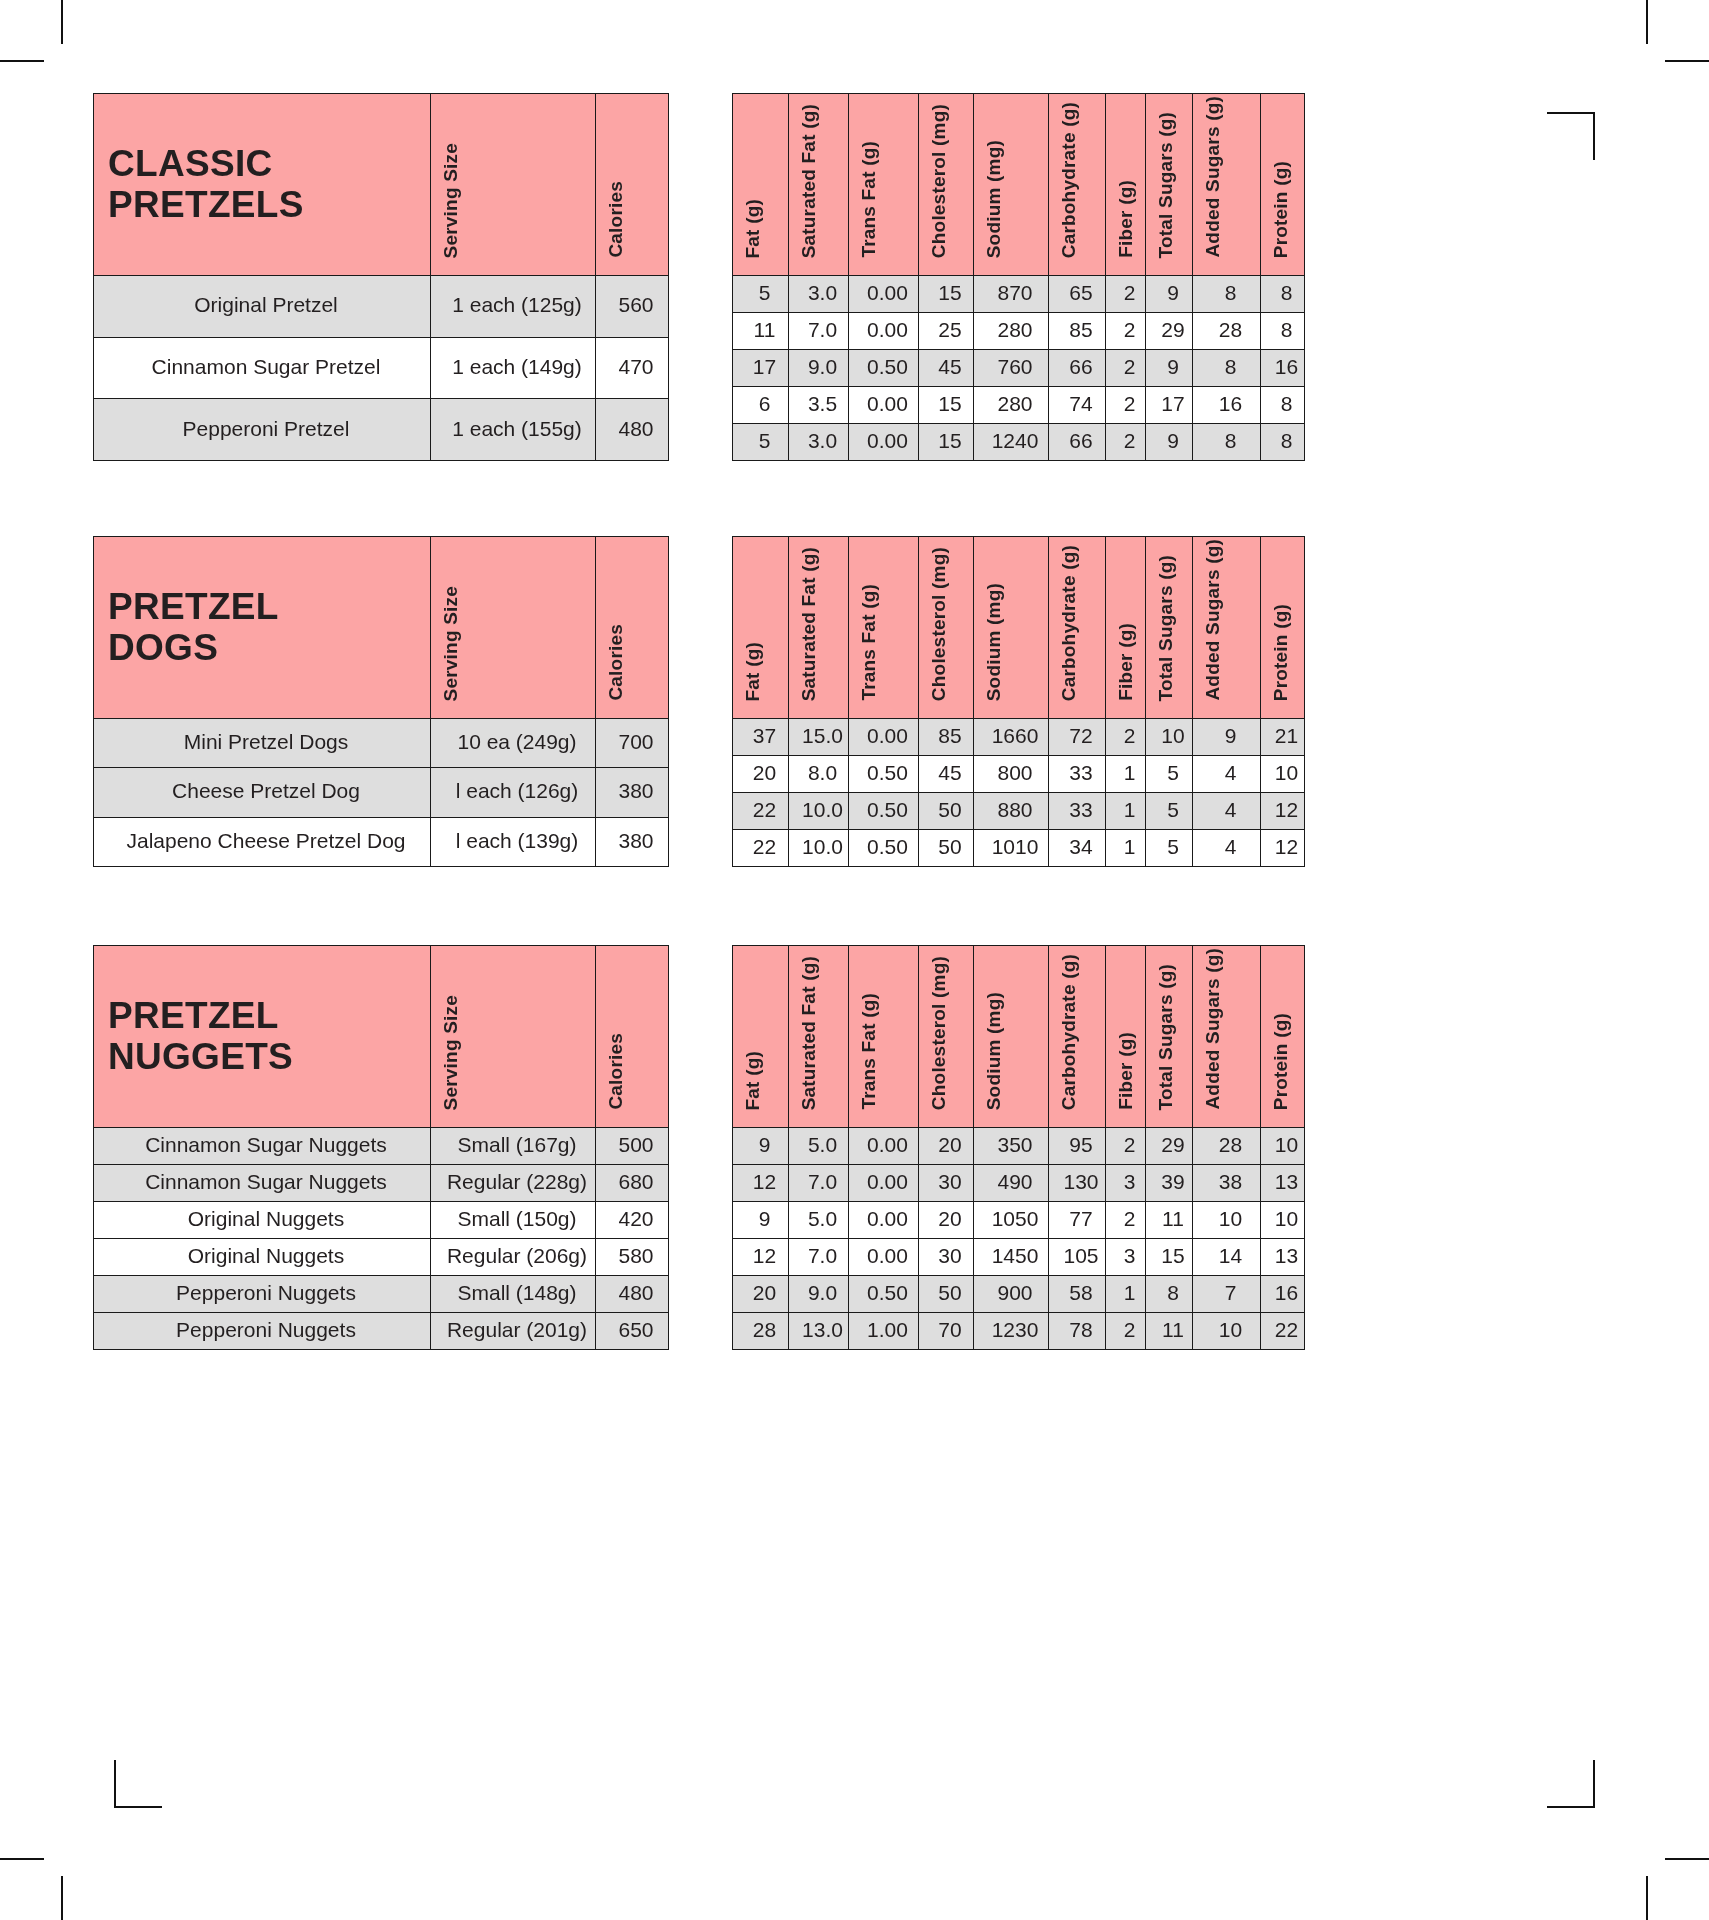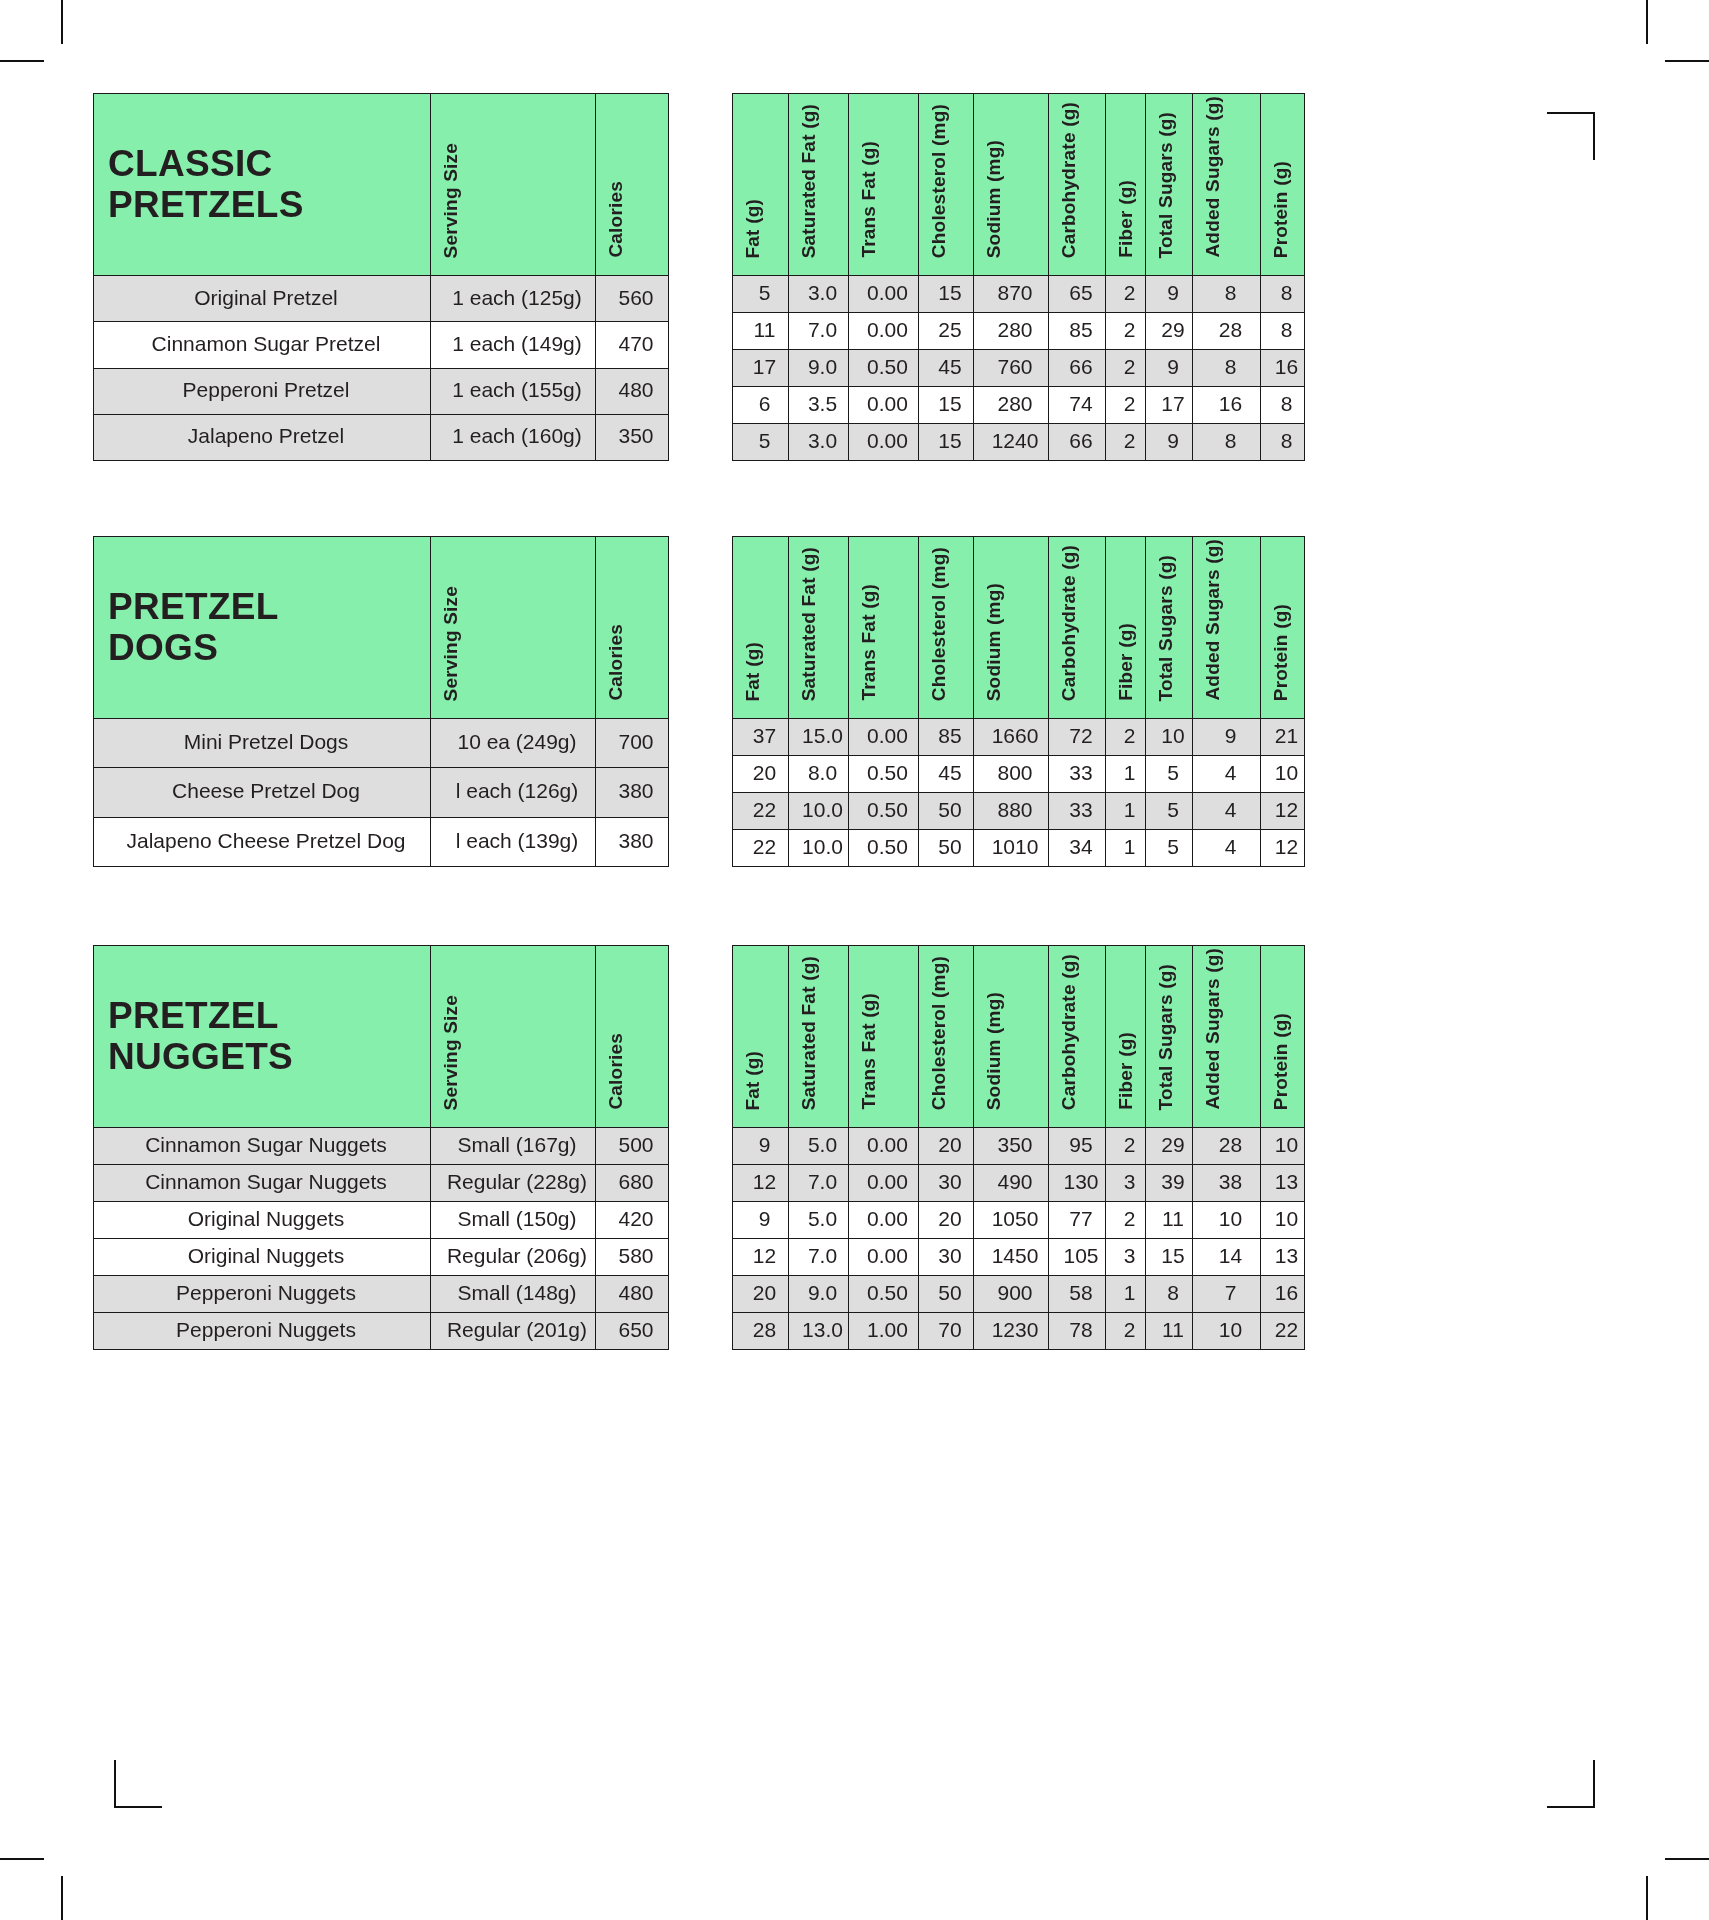--- a/index.html
+++ b/index.html
@@ -36,21 +36,21 @@
   thead tr{height:182px;}
   tbody tr{height:37px;text-align:center;}
   tbody tr.shaded td{background:#dedede;}
 
   .items-table{width:575px;}
   .c-name{width:337px}.c-serv{width:165px}.c-cal{width:73px}
   .nutrients-table{width:572px;}
   .c-n0{width:56px}.c-n1{width:60px}.c-n2{width:70px}.c-n3{width:55px}.c-n4{width:75px}
   .c-n5{width:57px}.c-n6{width:40px}.c-n7{width:47px}.c-n8{width:68px}.c-n9{width:44px}
 
-  th{background:#86efac;font-weight:bold;vertical-align:bottom;text-align:left;}
+  th{background:#fca5a5;font-weight:bold;vertical-align:bottom;text-align:left;}
   th.title-cell{
     vertical-align:middle;padding-left:14px;
     font-size:37px;line-height:1.1;letter-spacing:0.3px;
     white-space:pre-line;text-transform:uppercase;
   }
   th.vert-cell{padding:0 0 13px 9px;}
   .vert{
     display:inline-block;writing-mode:vertical-rl;transform:rotate(180deg);
     white-space:nowrap;font-size:19px;font-weight:bold;letter-spacing:0.2px;
   }
@@ -105,25 +105,20 @@
           <tr>
             <td>Cinnamon Sugar Pretzel</td>
             <td>1 each (149g)</td>
             <td>470</td>
           </tr>
           <tr class="shaded">
             <td>Pepperoni Pretzel</td>
             <td>1 each (155g)</td>
             <td>480</td>
           </tr>
-          <tr class="shaded">
-            <td>Jalapeno Pretzel</td>
-            <td>1 each (160g)</td>
-            <td>350</td>
-          </tr>
         </tbody>
     </table>
     <table class="nutrients-table">
       <colgroup>
         <col class="c-n0">
           <col class="c-n1">
           <col class="c-n2">
           <col class="c-n3">
           <col class="c-n4">
         <col class="c-n5">

